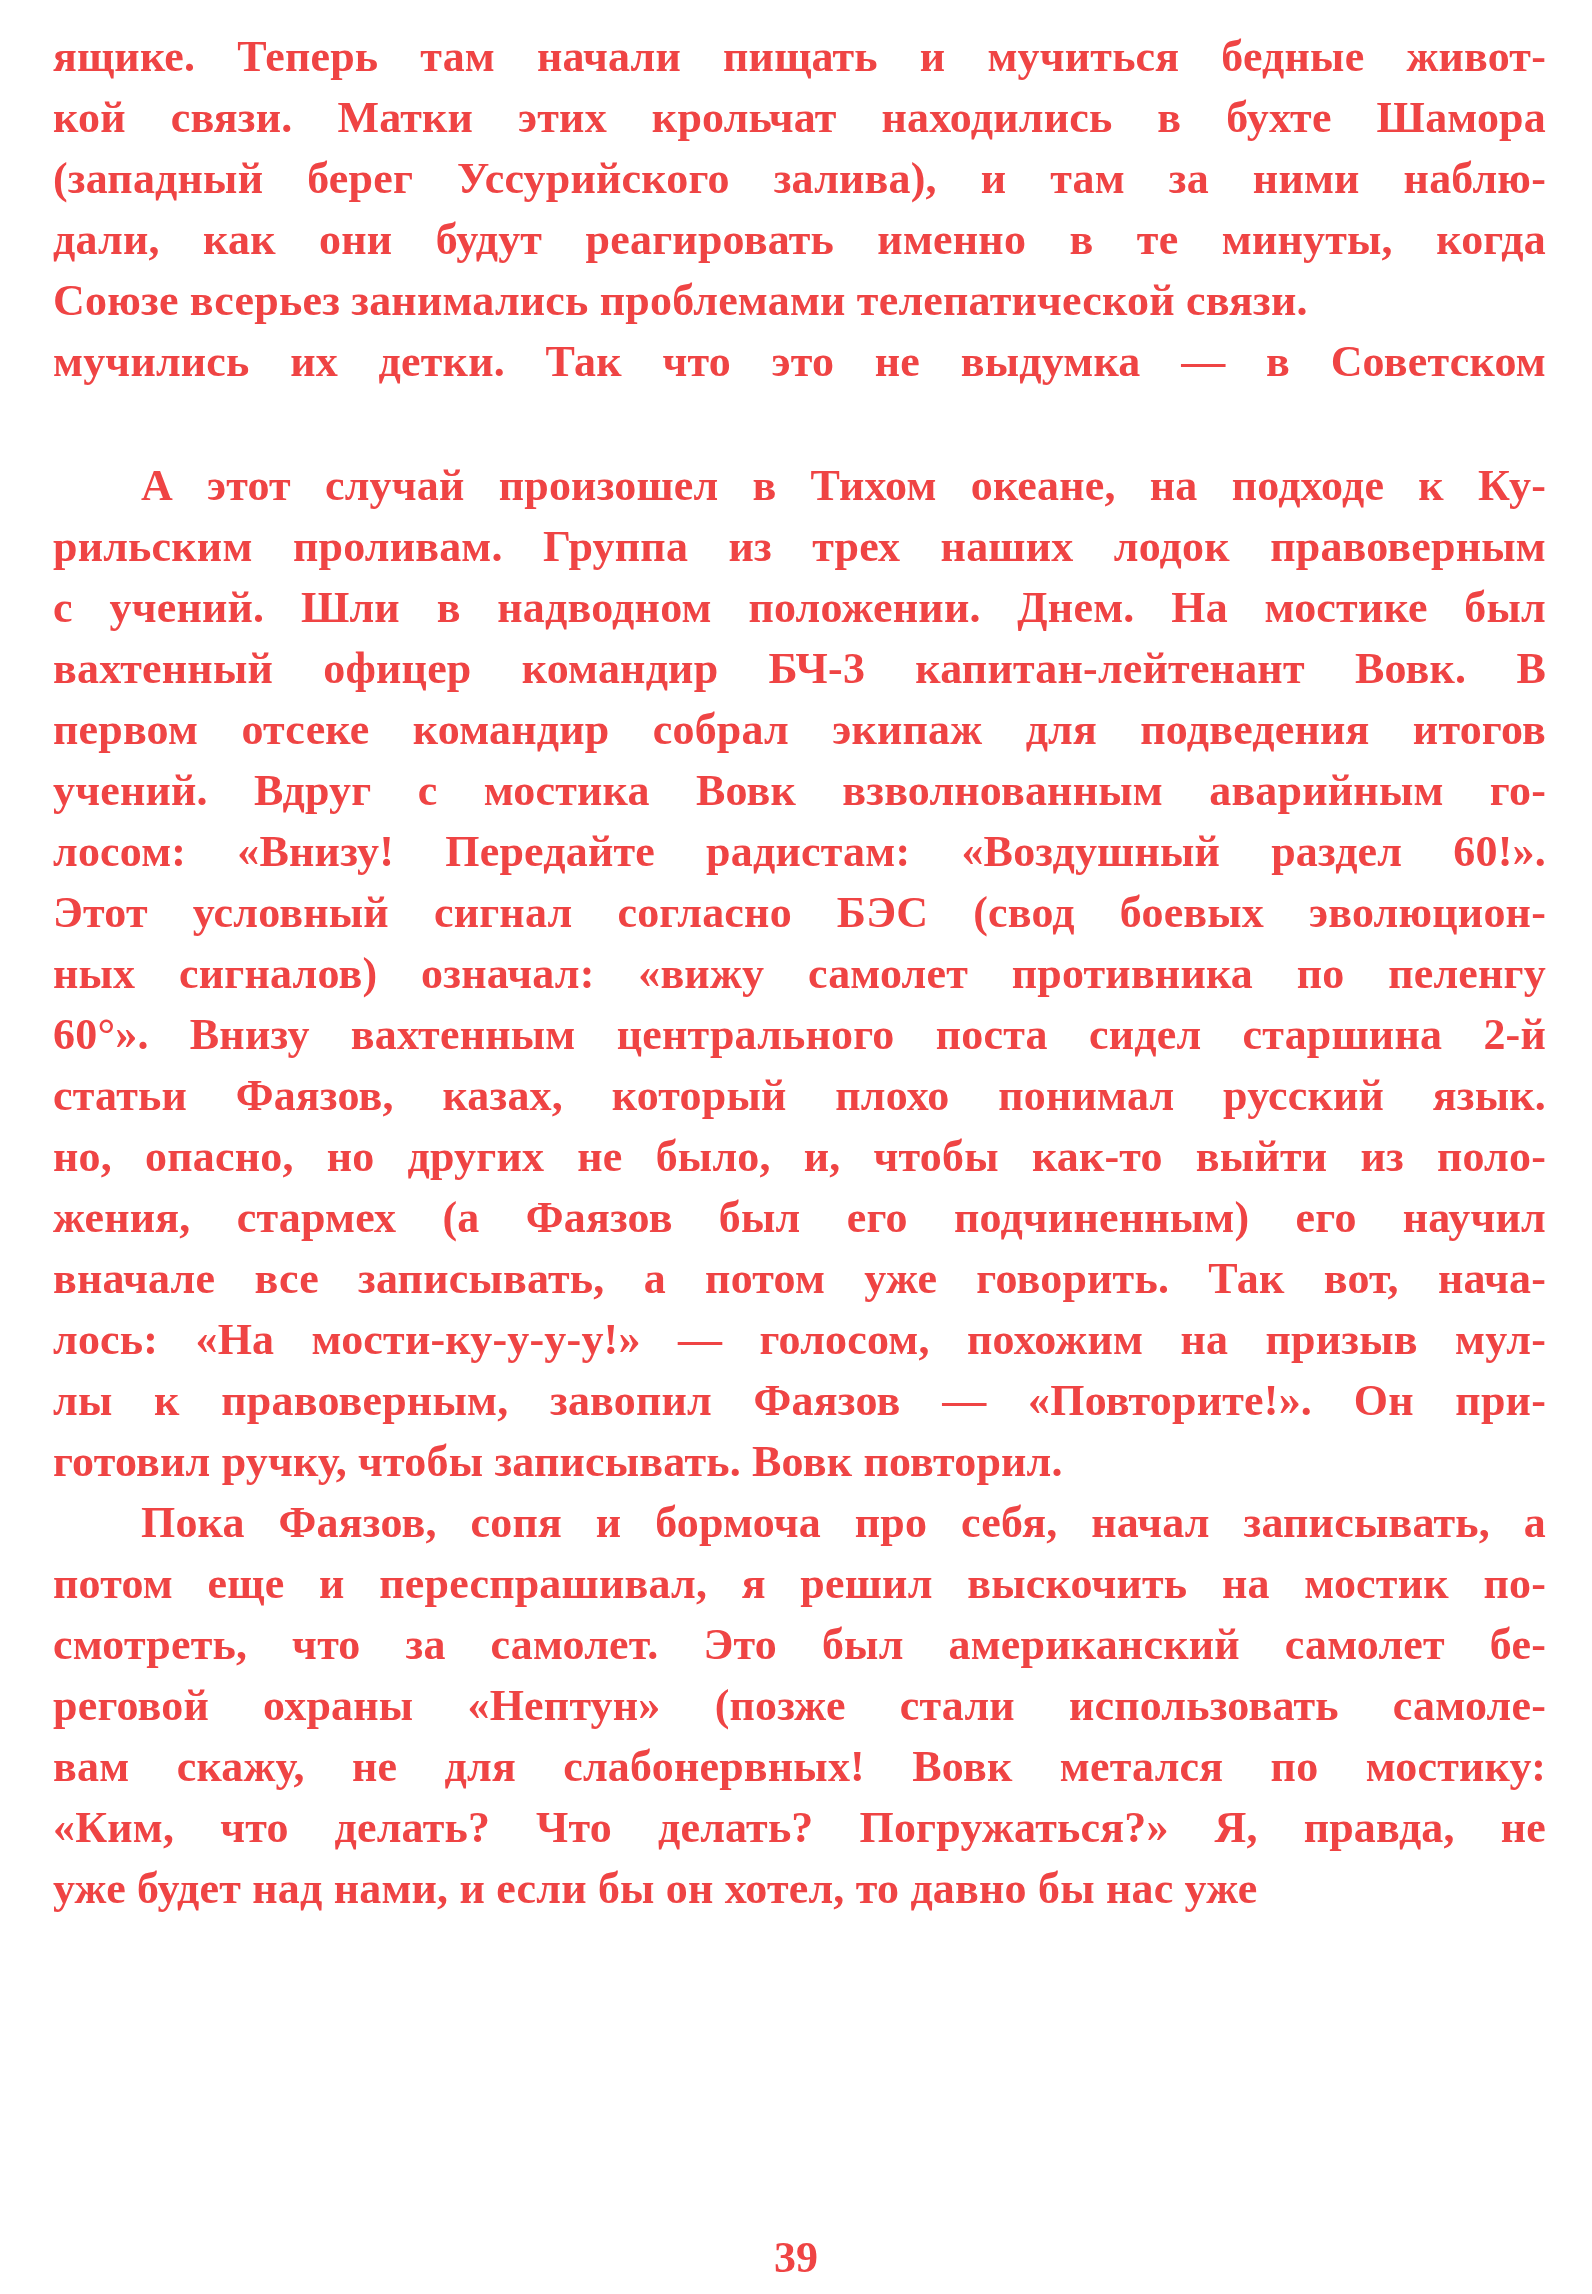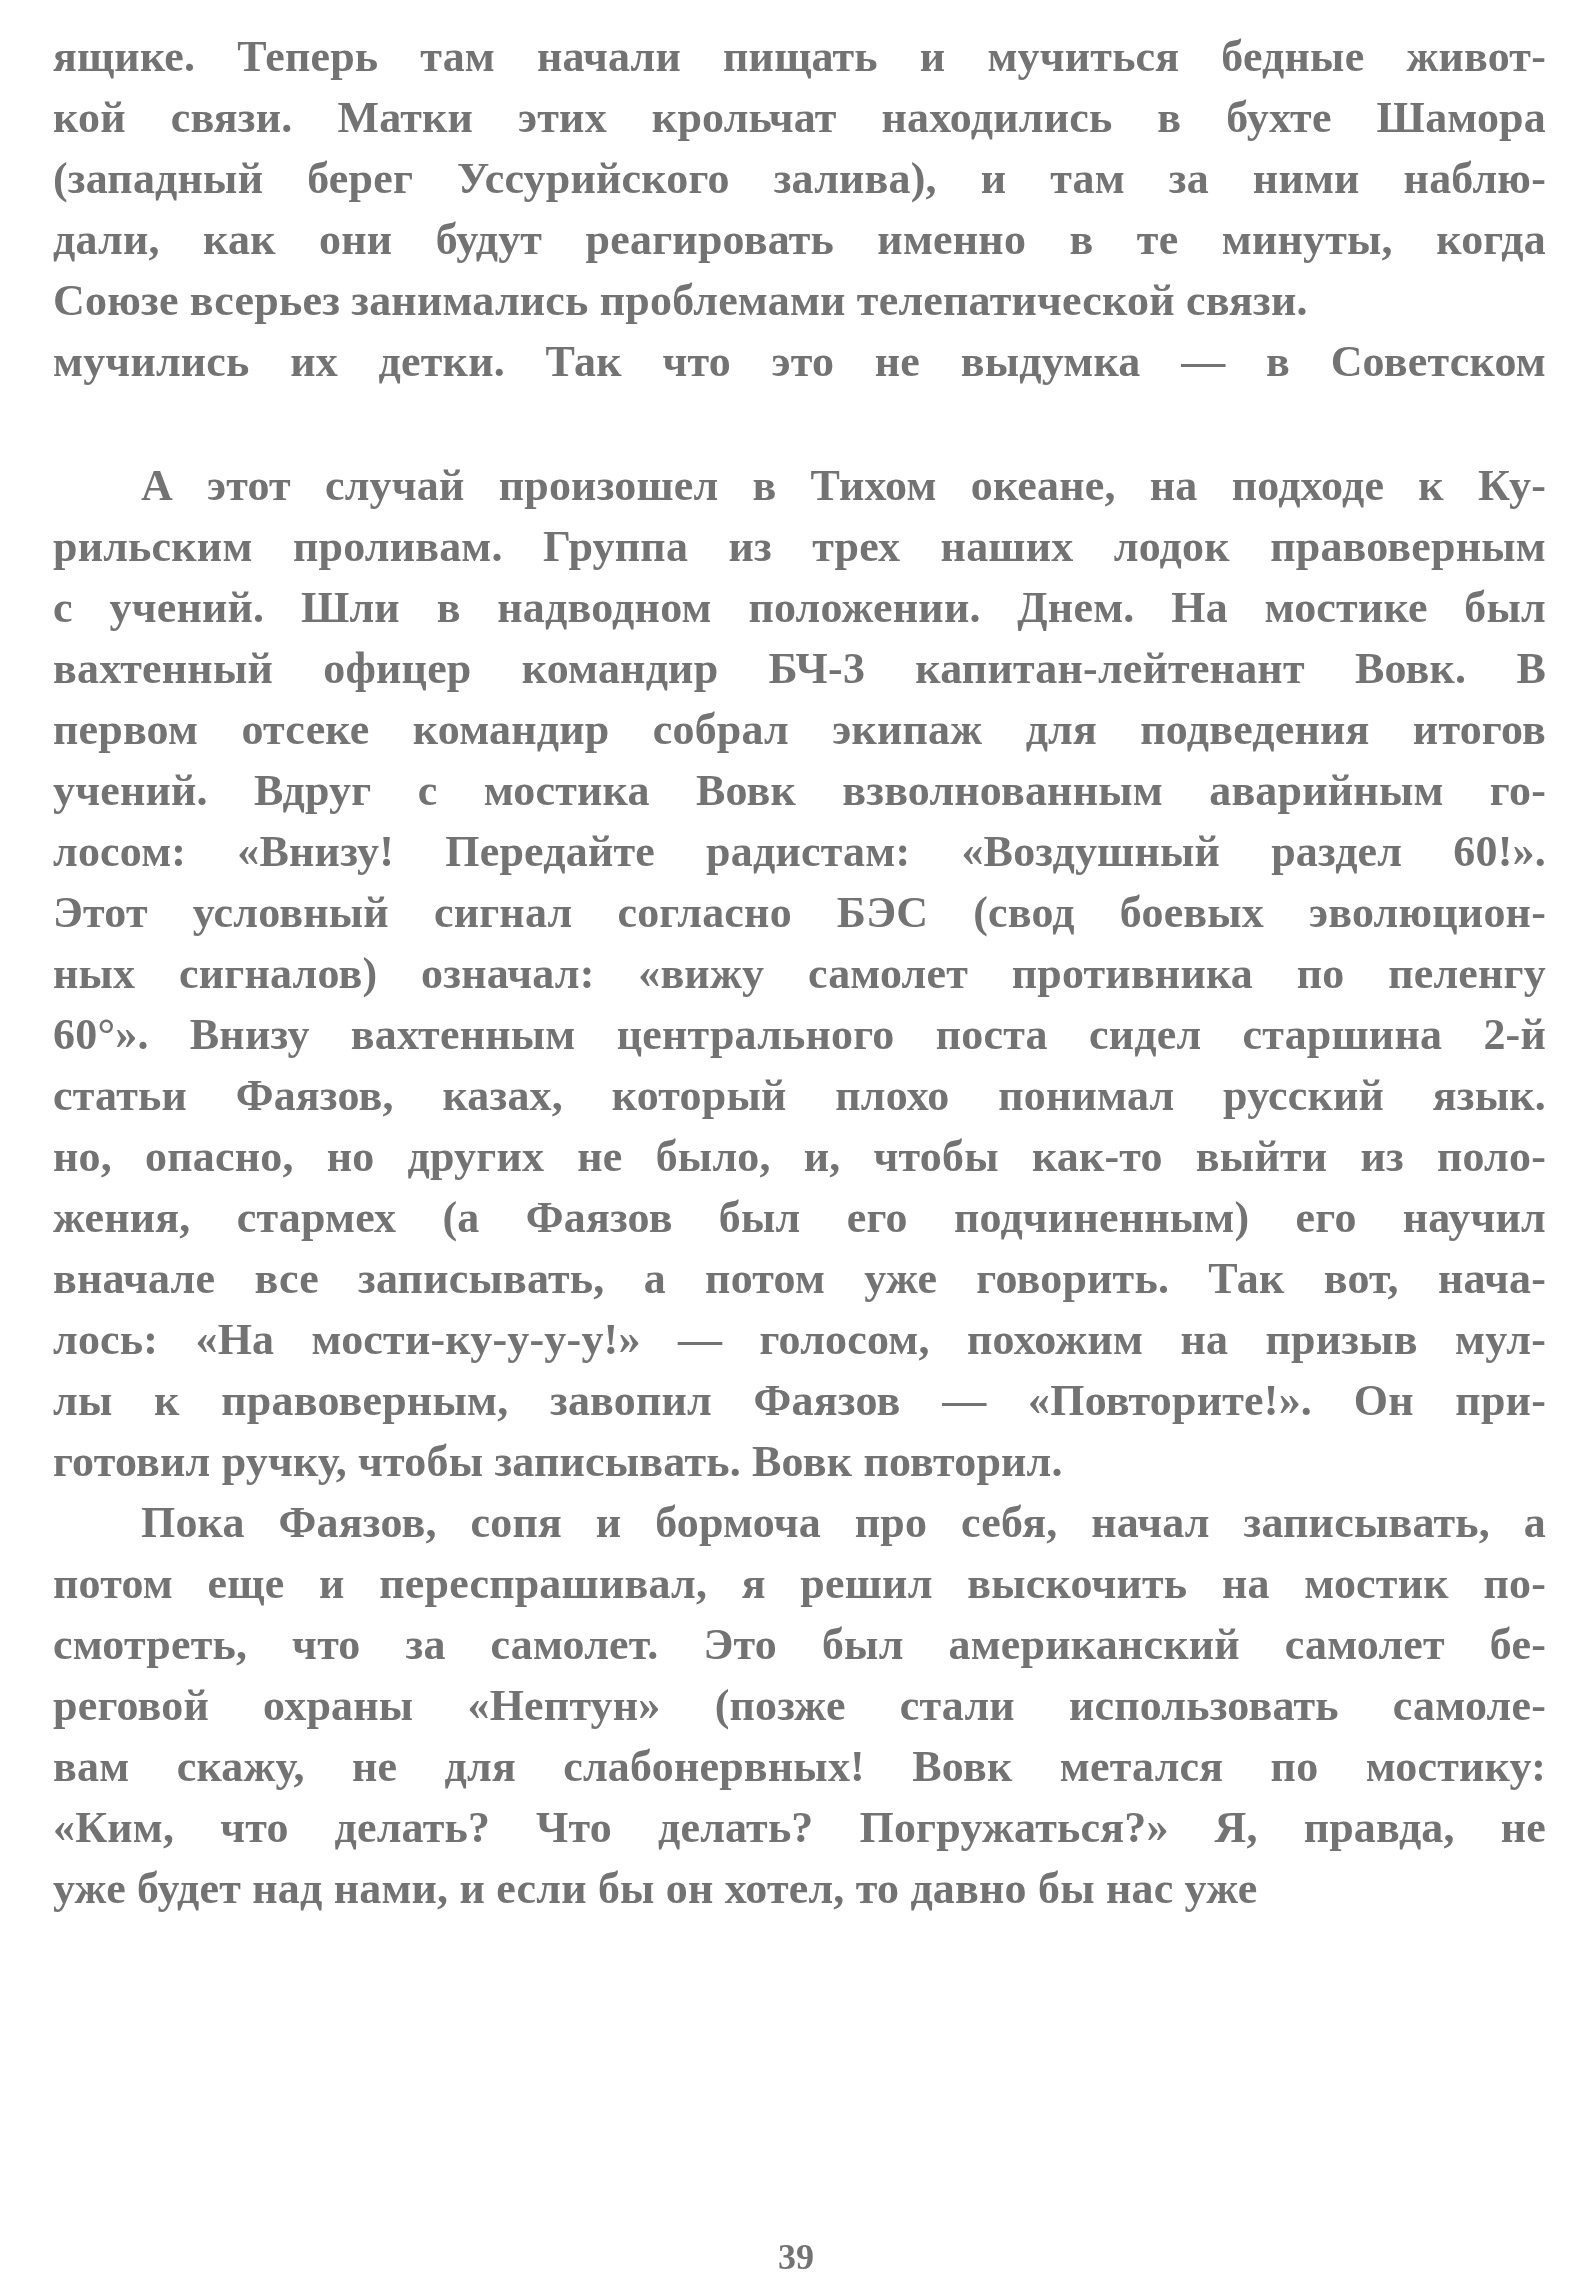--- a/index.html
+++ b/index.html
@@ -5,21 +5,21 @@
   html, body {
     margin: 0;
     padding: 0;
     background: #ffffff;
   }
   .page {
     position: relative;
     width: 1592px;
     height: 2294px;
     background: #ffffff;
-    color: #737373;
+    color: #ef4444;
     font-family: "Liberation Serif", "DejaVu Serif", serif;
     font-weight: bold;
     overflow: hidden;
   }
   .text-block {
     position: absolute;
     left: 53px;
     top: 26px;
     width: 1493px;
     font-size: 44px;
@@ -36,21 +36,21 @@
     height: 61px;
   }
   .line.last { text-align-last: left; }
   .paragraph.indented .line.first { text-indent: 88px; }
   .page-number {
     position: absolute;
     left: 0;
     width: 1592px;
     top: 2227px;
     text-align: center;
-    font-size: 36px;
+    font-size: 44px;
     line-height: 61px;
   }
 </style>
 </head>
 <body>
 
 <div class="page">
   <main class="text-block" id="text-block">
       <div class="paragraph">
         <div class="line first">ящике. Теперь там начали пищать и мучиться бедные живот-</div>

